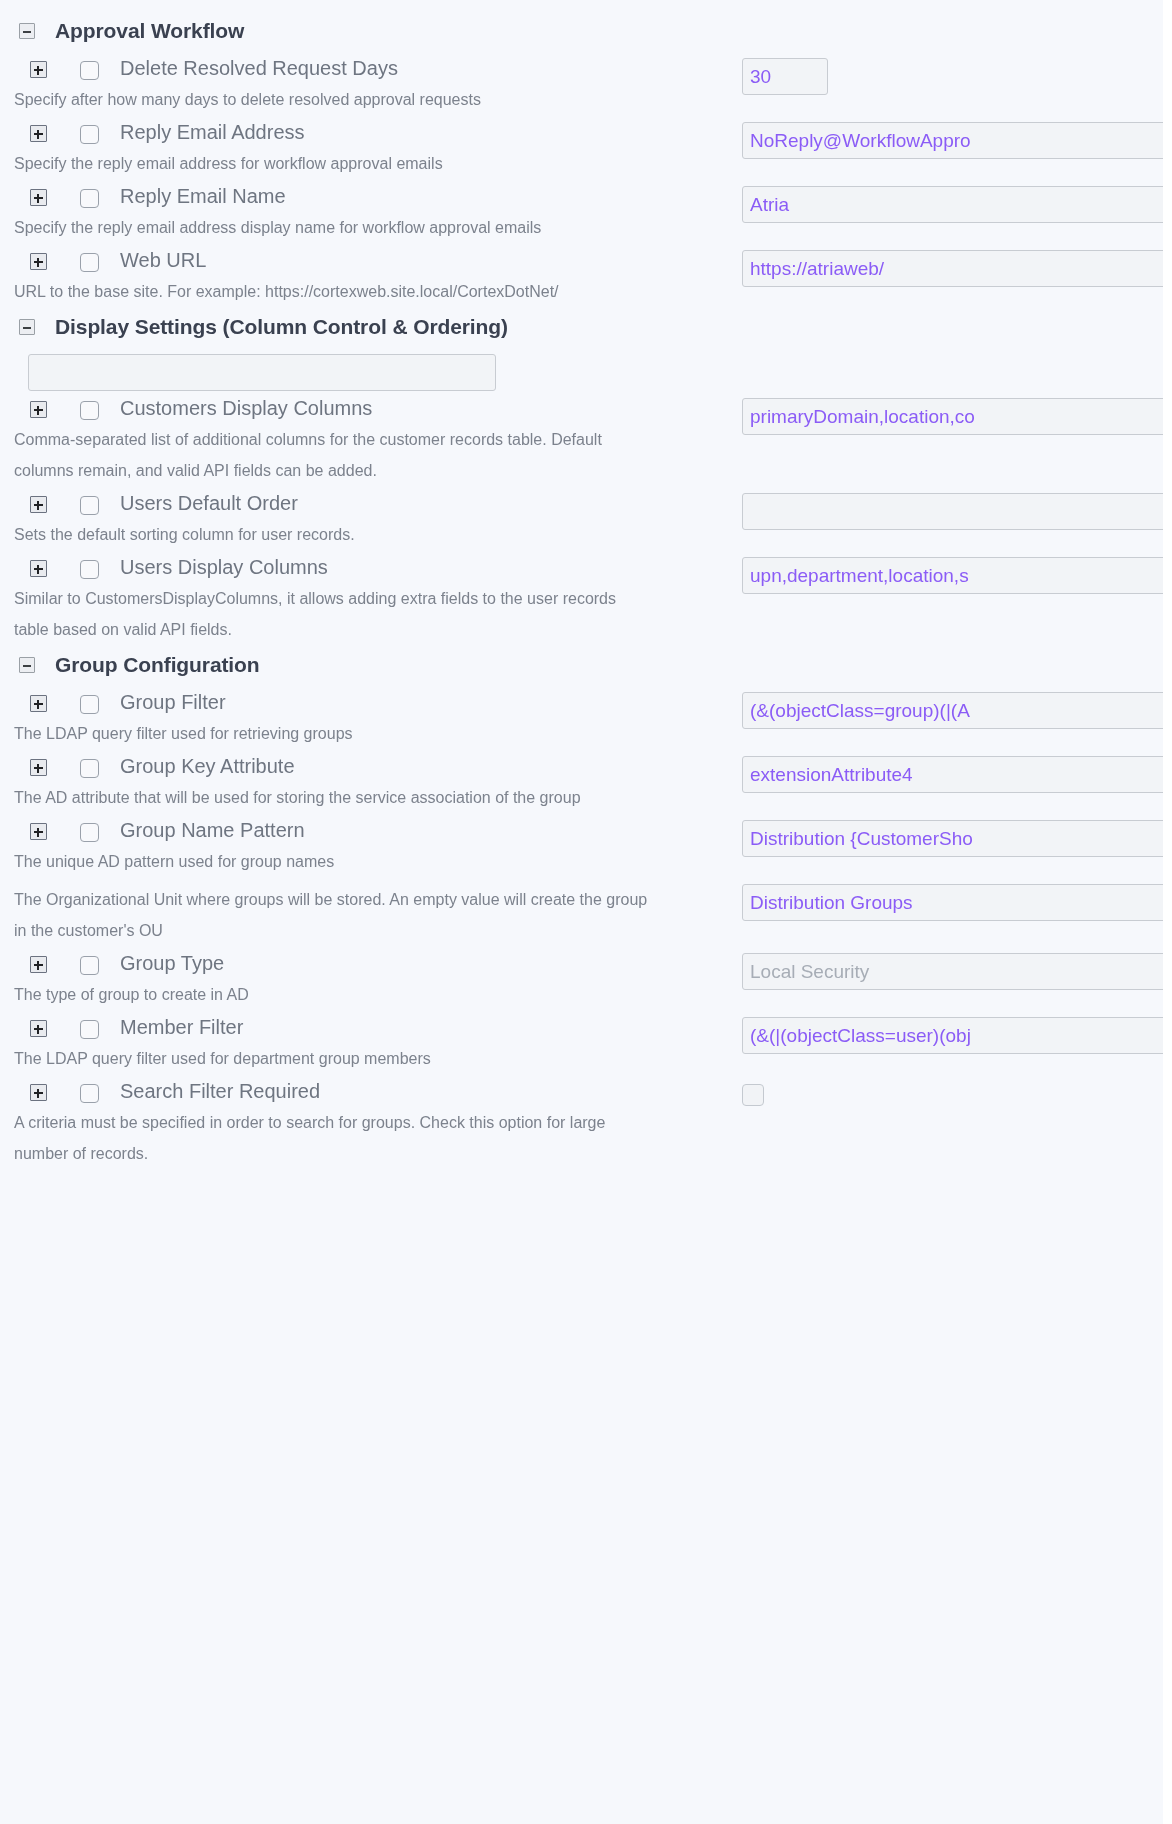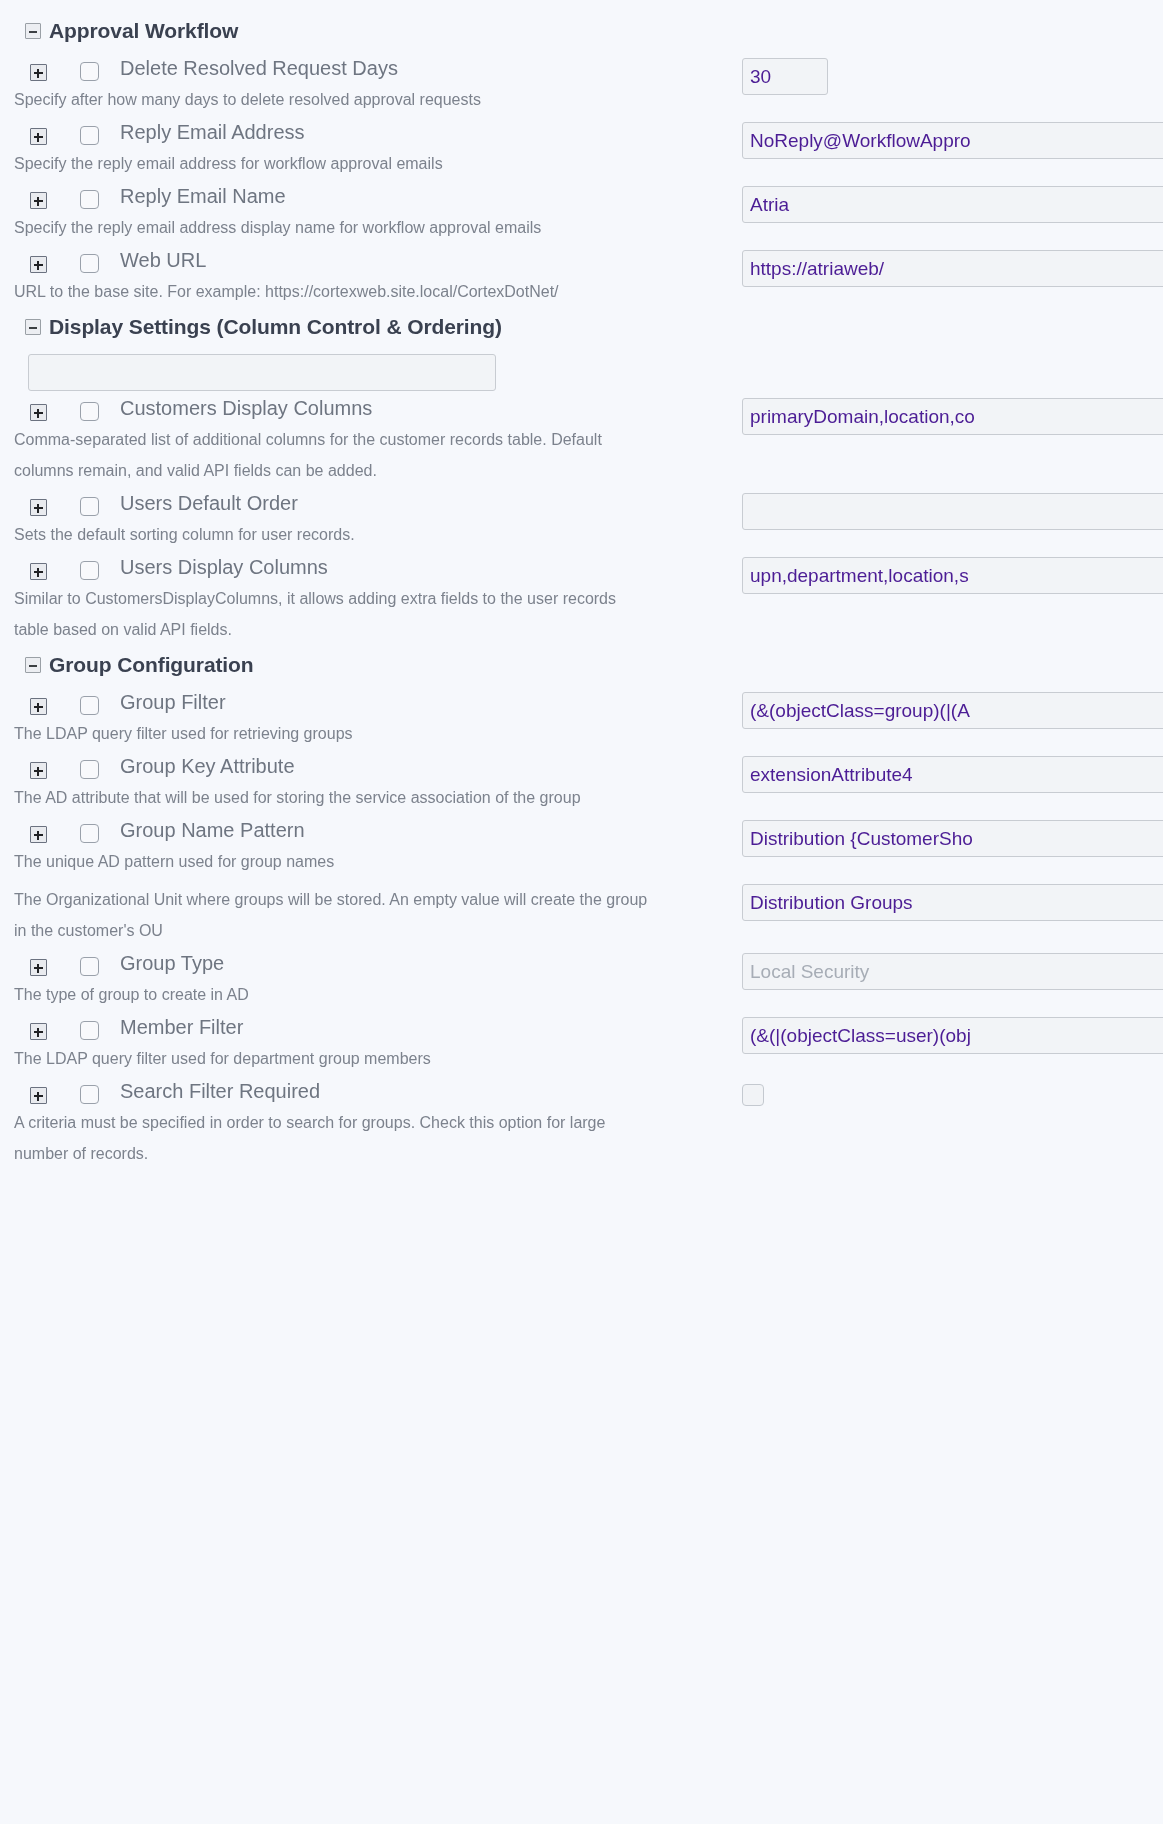--- a/index.html
+++ b/index.html
@@ -28,22 +28,22 @@
   .settings-list {
     position: relative;
     width: 1163px;
     padding: 0;
   }
 
   
   .group-header {
     display: flex;
     align-items: center;
-    gap: 8px;
-    padding-left: 25px;
+    gap: 20px;
+    padding-left: 19px;
     height: 40px;
   }
   .group-header.first { margin-top: 11px; }
   .group-header .toggle-box {
     flex: 0 0 auto;
     width: 16px; height: 16px;
     border: 1px solid #9aa0a6;
     background: #eceef2;
     border-radius: 1px;
     position: relative;
@@ -71,21 +71,21 @@
     padding-left: 14px;
     min-height: 38px;
   }
   .row-left {
     width: 714px;
     flex: 0 0 714px;
     padding-top: 4px;
   }
   .row-head {
     display: flex;
-    align-items: flex-end;
+    align-items: center;
     gap: 16px;
     padding-left: 16px;
   }
   .expander {
     flex: 0 0 auto;
     width: 17px; height: 17px;
     margin-top: 3px;
     border: 1px solid #6b7280;
     background: #e9ebef;
     border-radius: 1px;
@@ -135,21 +135,21 @@
     padding-left: 14px;
     position: relative;
   }
   .field {
     height: 37px;
     border: 1px solid #c8ccd2;
     border-radius: 3px;
     background: #f2f4f7;
     font-size: 19px;
     line-height: 35px;
-    color: #4c1d95;
+    color: #8b5cf6;
     padding: 0 7px;
     white-space: nowrap;
     overflow: hidden;
     display: block;
   }
   .field.narrow { width: 86px; }
   .field.wide { width: 468px; }
   .field.placeholder { color: #a7adb6; }
   .field-checkbox {
     width: 22px; height: 22px;

